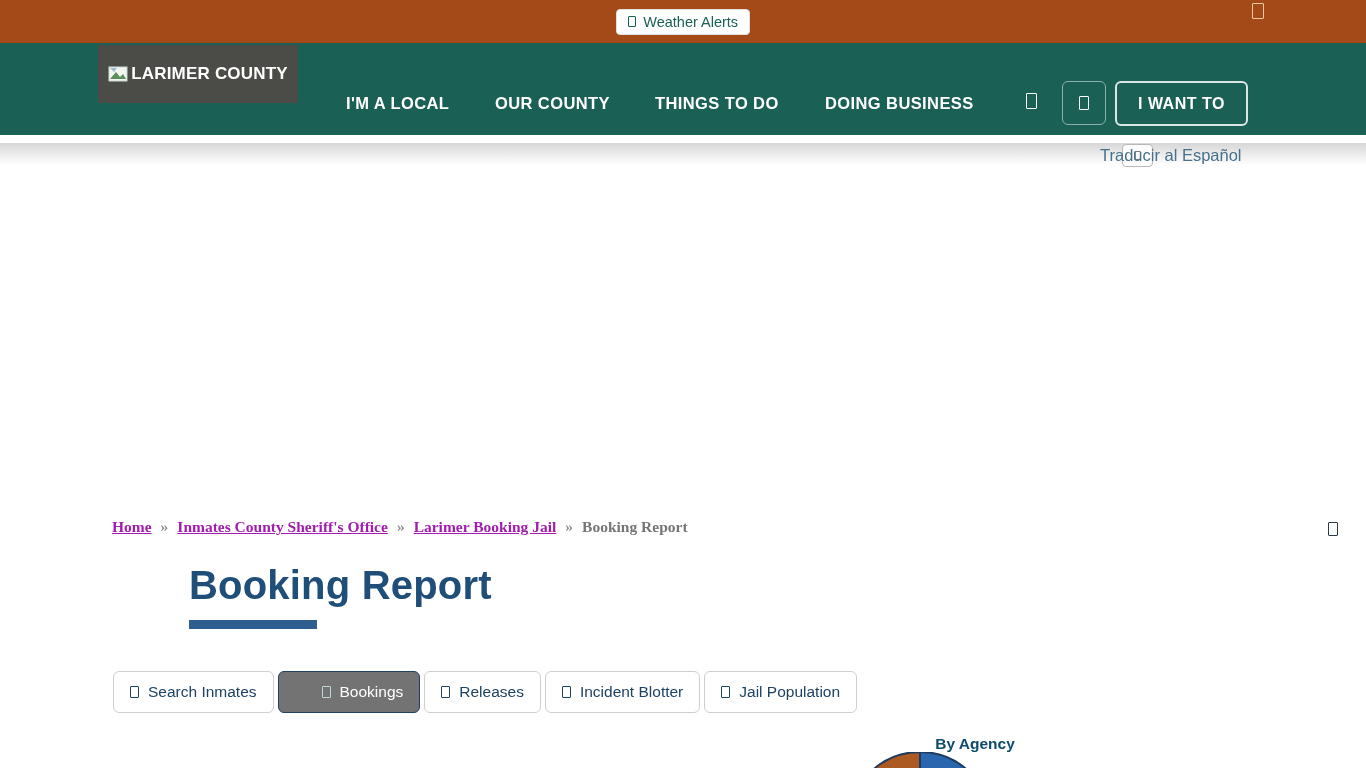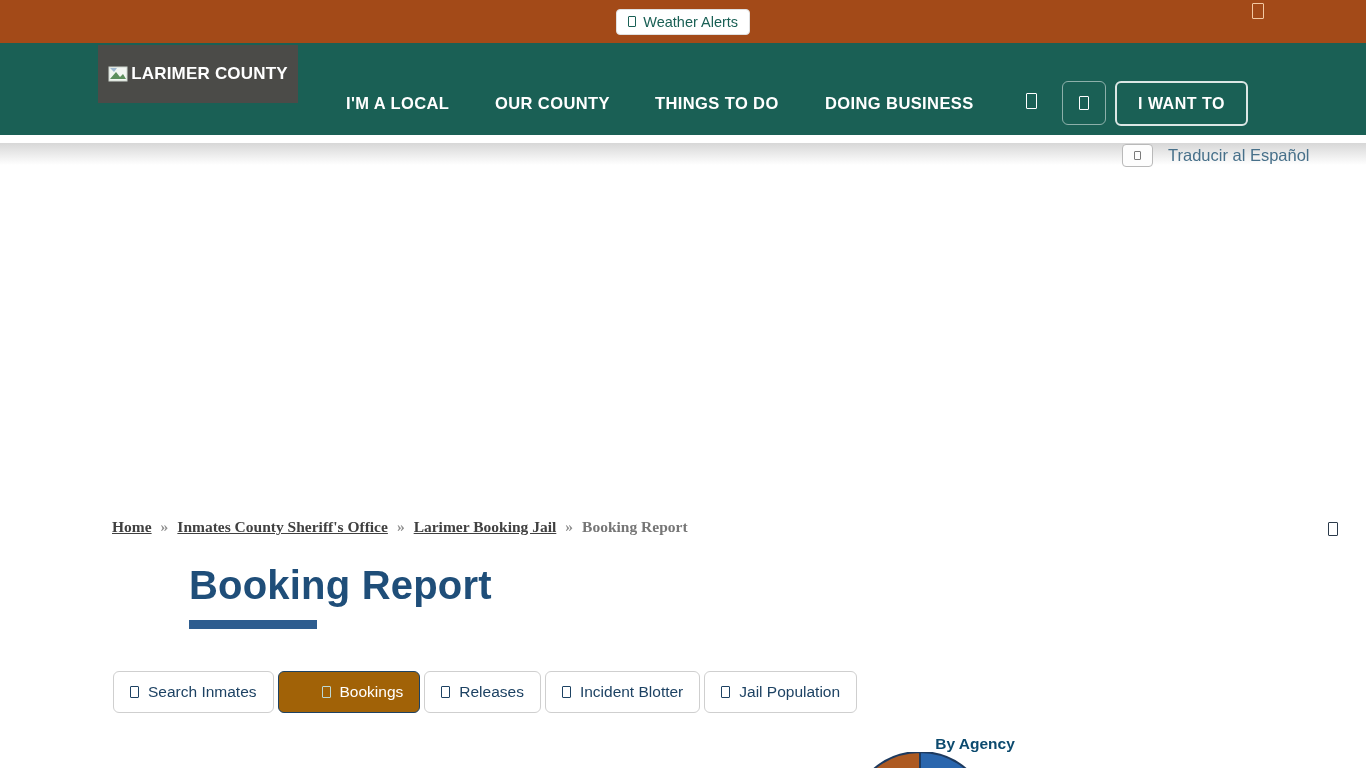--- a/index.html
+++ b/index.html
@@ -65,31 +65,31 @@
   }
 
   
   .translate-btn {
     position:absolute; left:1122px; top:144px; width:31px; height:23px;
     border:1px solid #b9b9b9; border-radius:4px; background:#fdfdfd;
     color:#7a7a7a; font-size:11px; display:flex; align-items:center; justify-content:center;
     cursor:pointer;
   }
   .translate-label {
-    position:absolute; left:1168px; top:146px; font-size:16.5px; color:#47708a;
+    position:absolute; left:1100px; top:146px; font-size:16.5px; color:#47708a;
     cursor:pointer; text-decoration:none;
   }
 
   
   .breadcrumb {
     position:absolute; left:112px; top:518px;
     font-family:"Liberation Serif", serif; font-weight:bold; font-size:15.5px;
     display:flex; align-items:baseline; gap:9px; white-space:nowrap;
   }
-  .crumb-link { color:#404040; text-decoration:underline; cursor:pointer;font-family:Liberation Serif, serif; }
+  .crumb-link { color:#a21caf; text-decoration:underline; cursor:pointer;font-family:Liberation Serif, serif; }
   .crumb-sep { color:#8f8f8f; }
   .crumb-current { color:#767676; }
   .print-icon { position:absolute; left:1328px; top:522px; color:#2b3a4a; font-size:17px; cursor:pointer; }
 
   
   .page-title {
     position:absolute; left:189px; top:563px; font-size:40px; font-weight:bold;
     color:#1f4e79; letter-spacing:0.2px;
   }
   .title-rule {
@@ -97,21 +97,21 @@
   }
 
   
   .tabs { position:absolute; left:113px; top:671px; display:flex; gap:4px;justify-content:center; }
   .tab-btn {
     display:flex; align-items:center; gap:9px;
     background:#ffffff; border:1px solid #cfcfcf; border-radius:6px;
     padding:11px 16px; color:#1d4263; font-size:15.5px; cursor:pointer;
     font-family:"Liberation Sans", sans-serif; white-space:nowrap;
   }
-  .tab-btn.active { background:#a16207; border-color:#1d4263; color:#ffffff;padding-left:43px; }
+  .tab-btn.active { background:#737373; border-color:#1d4263; color:#ffffff;padding-left:43px; }
   .tab-btn.active .tofu { color:#bcd8d4; }
 
   
   .chart-title {
     position:absolute; left:849px; top:735px; width:252px; text-align:center;
     color:#0c4a6e; font-weight:bold; font-size:15.5px;
   }
   .pie-wrap { position:absolute; left:849px; top:752px; width:142px; height:142px; }
 </style>
 </head>

